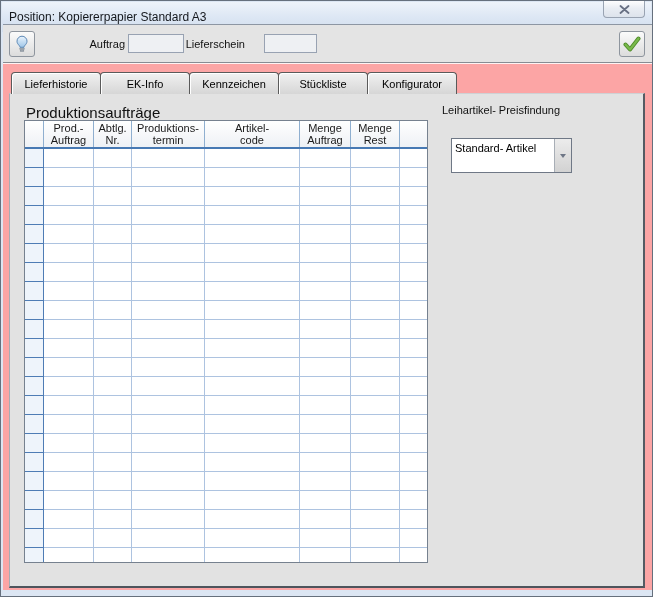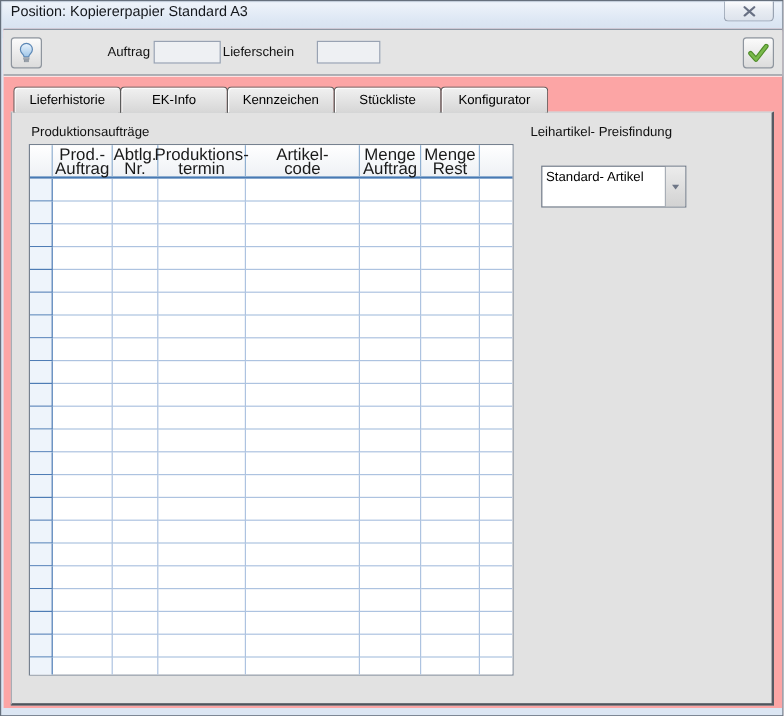--- a/index.html
+++ b/index.html
@@ -10,21 +10,21 @@
     position:relative; width:653px; height:597px;
     background:#dce6f3;
     border:1px solid #66707d;
     overflow:hidden;
   }
 
   
   .titlebar {
     position:absolute; left:1px; top:1px; right:1px; height:30px;
     background:linear-gradient(180deg,#eef3fa 0%,#dde7f4 50%,#d2deee 100%);
-    display:flex; 
+    display:flex; align-items:center;
   }
   .title {
     padding-left:7px; font-size:12px; color:#15181d;
   }
   .close-btn {
     position:absolute; left:602px; top:0; width:42px; height:17px;
     background:linear-gradient(180deg,#fdfdfe 0%,#e9edf3 45%,#dde3ec 100%);
     border:1px solid #99a3b2; border-top:none;
     border-radius:0 0 4px 4px;
     display:flex; align-items:center; justify-content:center;
@@ -92,37 +92,37 @@
   .pane {
     position:absolute; left:6px; top:68px; width:636px; height:495px;
     background:#e2e2e2;
     border-left:1px solid #a7adb5;
     border-right:2px solid #555b63;
     border-bottom:2px solid #4e545c;
     border-top:1px solid #cfd1d4;
     z-index:1;
   }
   .section-label {
-    position:absolute; left:16px; top:10px; font-size:11px; color:#111;text-align:right;
+    position:absolute; left:16px; top:10px; font-size:15px; color:#111;text-align:right;
   }
 
   
   .grid {
     position:absolute; left:14px; top:26px; width:404px;
     border:1px solid #76818f; background:#fff;
   }
   .grid-header {
     display:flex; height:28px;
     background:linear-gradient(180deg,#ffffff,#eef1f5);
     border-bottom:2px solid #4779b3;
   }
   .hcell {
     display:flex; align-items:center; justify-content:center;
     white-space:pre-line; text-align:center;
-    font-size:14px; line-height:12px; color:#1a1a1a;
+    font-size:11px; line-height:12px; color:#1a1a1a;
     border-right:1px solid #8fafd0;
     cursor:default;
   }
   .grid-body { height:413px; overflow:hidden; background:#fff; }
   .grid-row { display:flex; height:19px; }
   .grid-cell { border-right:1px solid #adc3e0; border-bottom:1px solid #adc3e0; }
   .grid-cell.c0, .hcell.c0 { width:19px; }
   .grid-cell.c0 { background:#eef4fb; border-right:1px solid #4e7cb5; border-bottom:1px solid #4e7cb5; }
   .c1{width:50px}.c2{width:38px}.c3{width:73px}.c4{width:95px}.c5{width:51px}.c6{width:49px}
   .c7{flex:1; border-right:none !important;}

